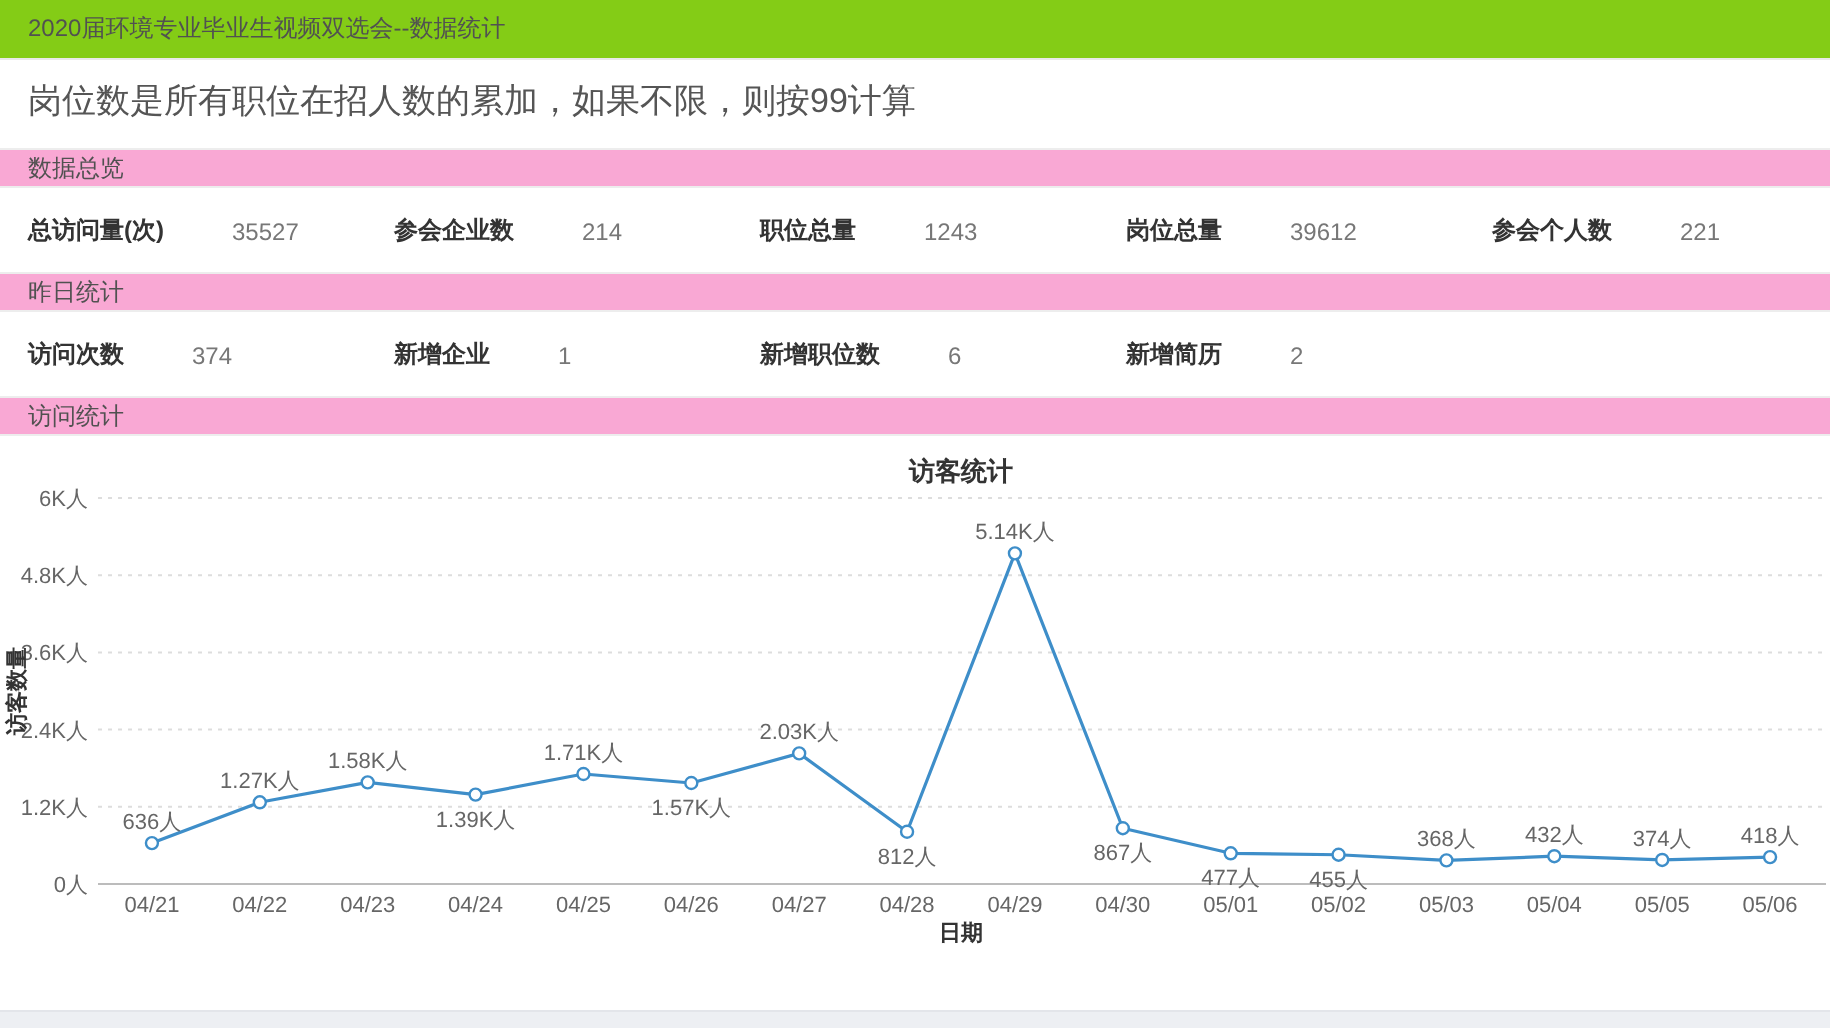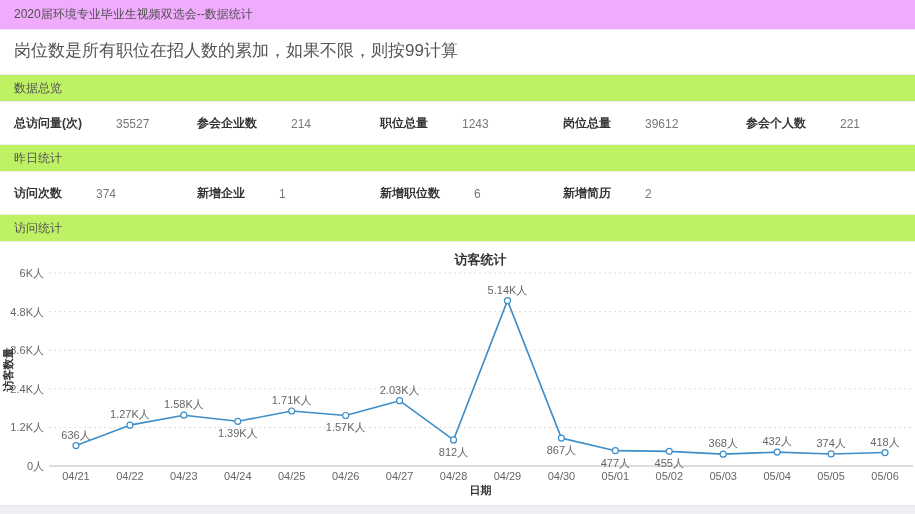--- a/index.html
+++ b/index.html
@@ -3,29 +3,29 @@
 <meta charset="utf-8">
 <style>
   html,body{margin:0;padding:0;}
   body{
     width:915px;height:514px;position:relative;overflow:hidden;
     background:#ffffff;
     font-family:"Liberation Sans","DejaVu Sans",sans-serif;
     color:#333;
   }
   .title-bar{
-    height:29px;background:#f0abfc;border-bottom:1px solid #e9e9e9;
+    height:29px;background:#84cc16;border-bottom:1px solid #e9e9e9;
     display:flex;align-items:center;padding:0 14px;
     font-size:12px;color:#515151;
   }
   .note{
     padding:9px 6px 2px 14px;font-size:17px;color:#555;
   }
   .section-bar{
-    height:28px;background:#bef264;
+    height:20px;background:#f9a8d4;
     border-top:1px solid #ededed;border-bottom:1px solid #ededed;
     display:flex;align-items:center;padding:0 14px;
     font-size:12px;color:#515151;box-sizing:border-box;
   }
   .mt10{margin-top:10px;}
   .stats-row{display:flex;padding:13px 0 12px 0;}
   .stat{
     width:20%;box-sizing:border-box;padding-left:14px;
     display:flex;align-items:center;font-size:12px;white-space:nowrap;gap:14px;
   }

